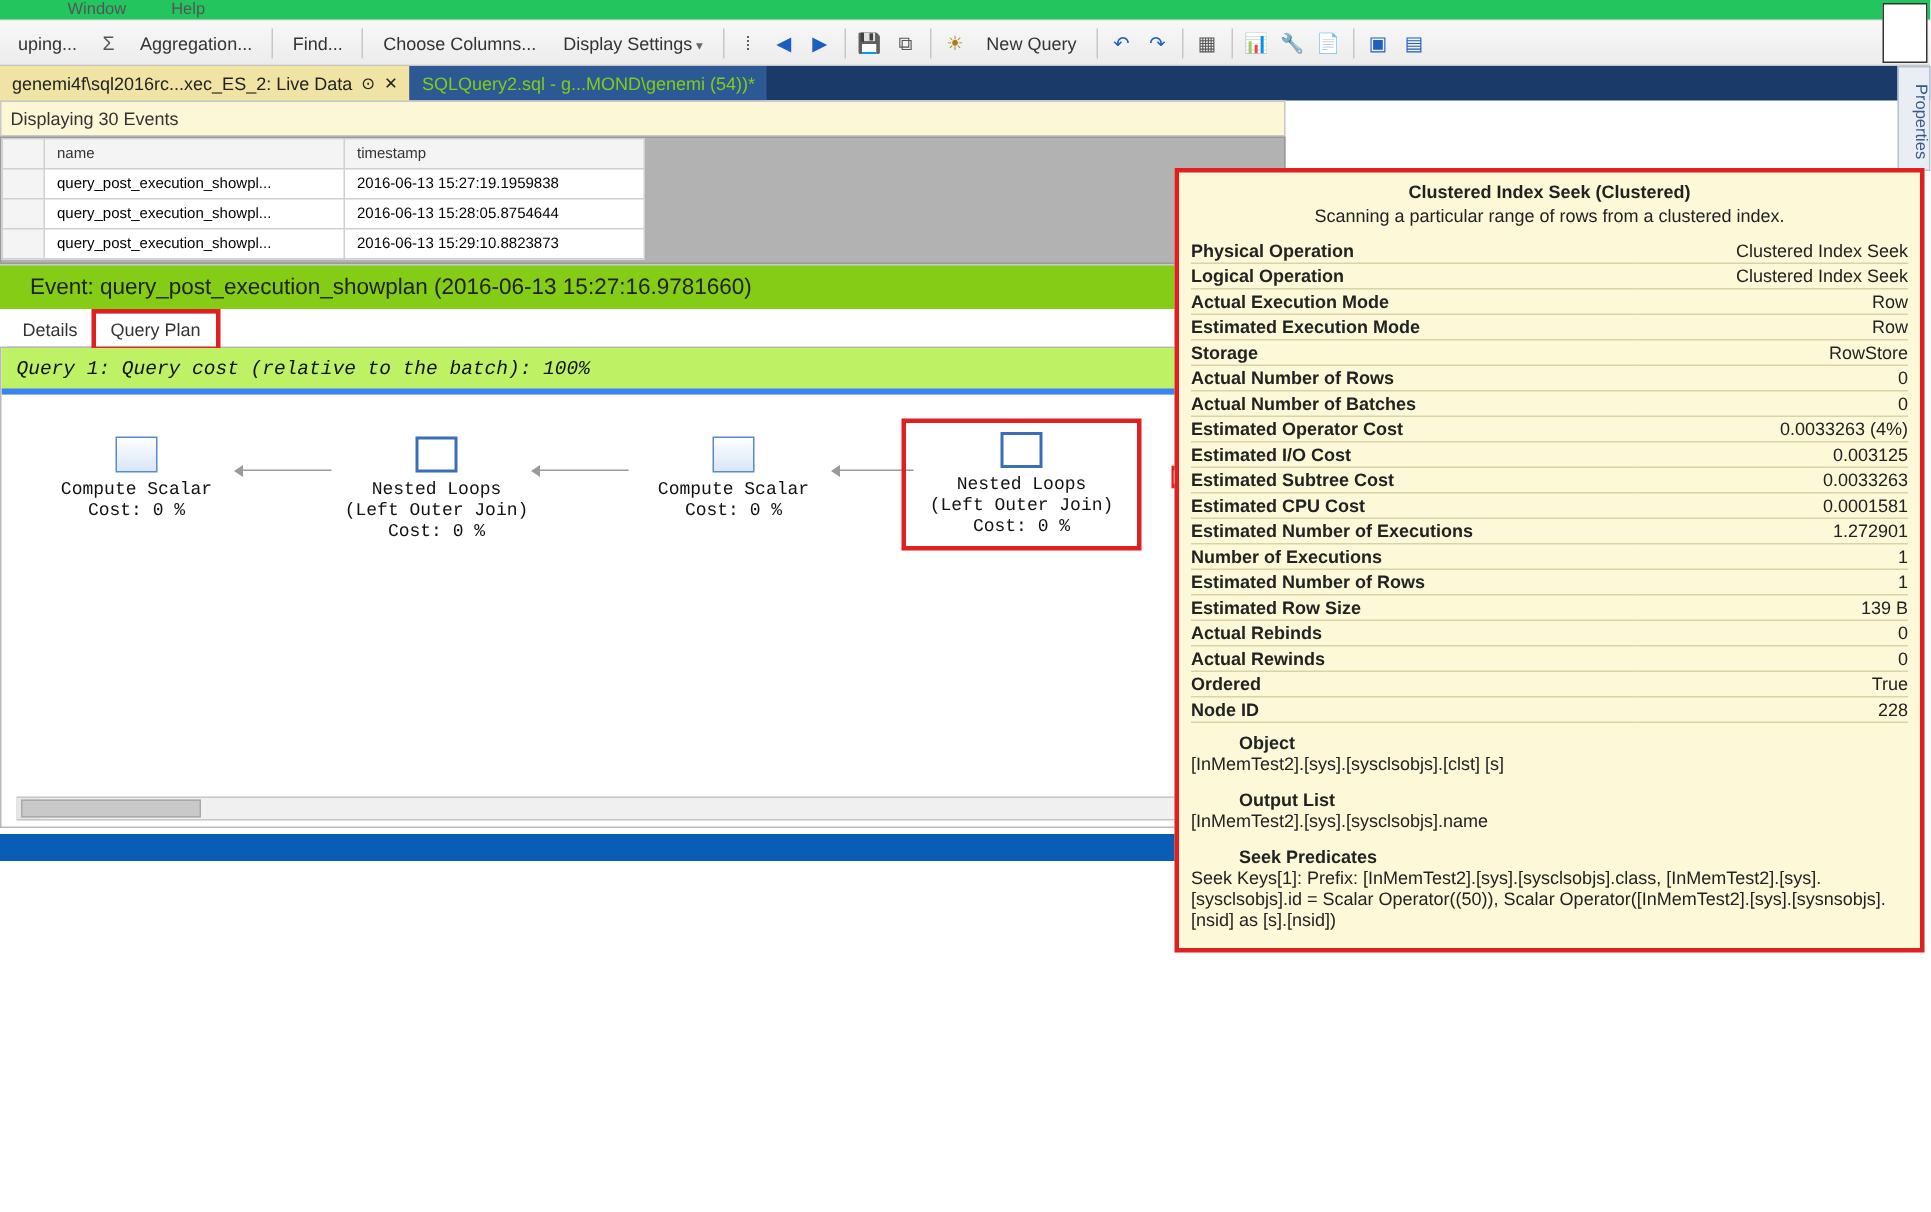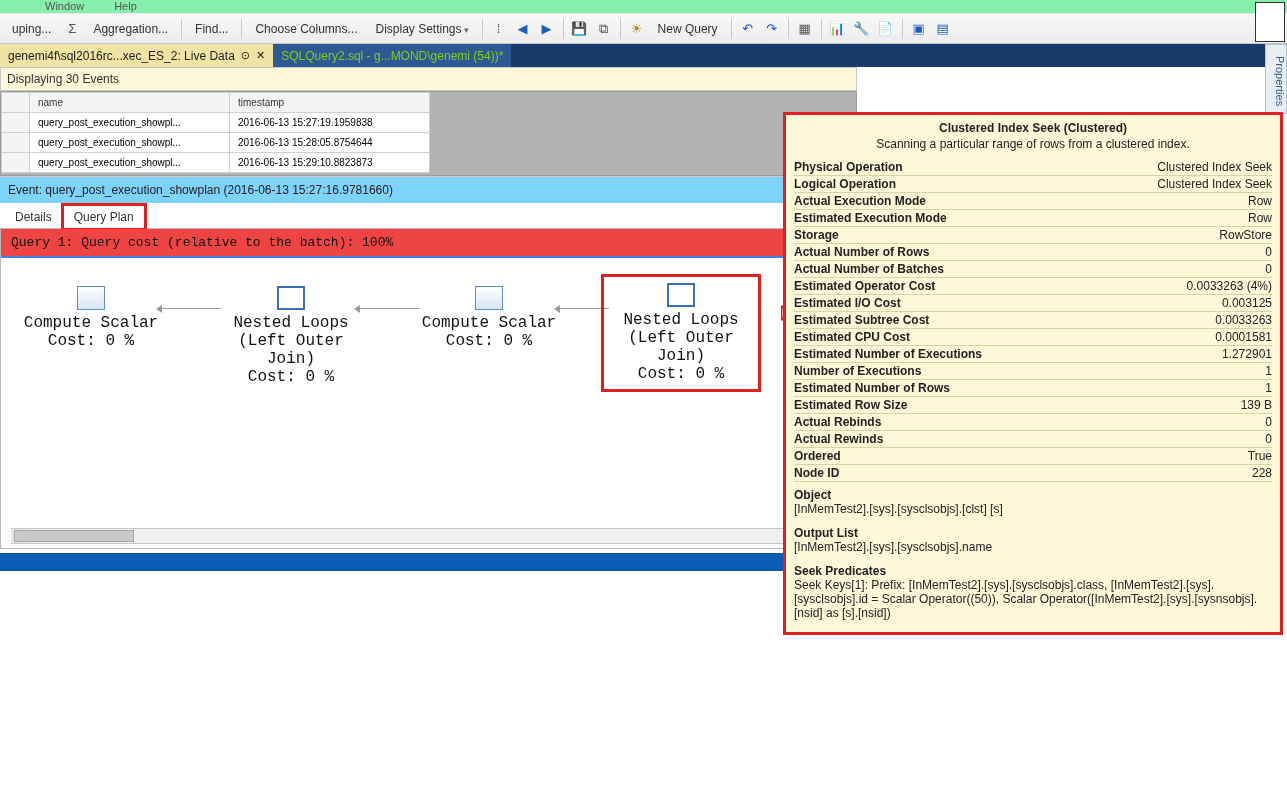--- a/index.html
+++ b/index.html
@@ -7,21 +7,21 @@
     font-family: "Segoe UI", Tahoma, sans-serif;
     font-size: 12px;
     background: #fff;
     width: 1287px;
     height: 808px;
     overflow: hidden;
     position: relative;
   }
   .top-edge {
     height: 14px;
-    background: #86efac;
+    background: #22c55e;
     border-bottom: 1px solid #e8e8e8;
     padding-left: 45px;
     font-size: 11px;
     color: #555;
     display: flex;
     align-items: flex-start;
   }
   .top-edge span { margin-right: 30px; }
   .toolbar {
     height: 30px;
@@ -107,25 +107,25 @@
   }
   .data-grid th {
     background: #f4f4f4;
     color: #333;
   }
   .data-grid th.rowhdr { width: 28px; background: #f4f4f4; }
   .data-grid td.rowhdr { width: 28px; background: #f4f4f4; }
   .data-grid .namecol { width: 200px; overflow: hidden; text-overflow: ellipsis; max-width:200px;}
   .data-grid .tscol { width: 200px; }
   .event-label {
-    background: #7dd3fc;
-    padding: 6px 8px;
+    background: #84cc16;
+    padding: 6px 20px;
     border-top: 1px solid #ccc;
     color: #222;
-    font-size: 12px;
+    font-size: 15px;
   }
   .inner-tabs {
     background: #fff;
     border-bottom: 1px solid #b8b8b8;
     display: flex;
     align-items: flex-end;
     padding-left: 4px;
     height: 26px;
   }
   .itab {
@@ -152,35 +152,36 @@
     border: 1px solid #b8b8b8;
     border-top: none;
     height: 320px;
     position: relative;
     overflow: hidden;
   }
   .plan-header {
     font-family: "Courier New", monospace;
     font-size: 13px;
     padding: 6px 10px;
-    background: #ef4444;
-    border-bottom: 2px solid #3b82f6;
+    background: #bef264;
+    border-bottom: 4px solid #3b82f6;
     color: #111;
+    font-style: italic;
   }
   .plan-canvas {
     position: relative;
     height: 260px;
     overflow: hidden;
   }
   .op-node {
     position: absolute;
     width: 160px;
     text-align: center;
     font-family: "Courier New", monospace;
-    font-size: 16px;
+    font-size: 12px;
     color: #111;
   }
   .op-node .op-icon {
     width: 28px; height: 24px;
     margin: 0 auto 4px;
     background: linear-gradient(#fff,#d8e6f6);
     border: 1px solid #5a8ac8;
   }
   .op-node .op-icon.nest {
     background: #fff;
@@ -273,20 +274,21 @@
   .tooltip-panel td {
     padding: 1px 0;
     border-bottom: 1px solid #d9d3a6;
     vertical-align: top;
   }
   .tooltip-panel td.k { font-weight: bold; }
   .tooltip-panel td.v { text-align: right; }
   .tooltip-panel .section-k {
     font-weight: bold;
     padding-top: 6px;
+    margin-left: 32px;
   }
   .tooltip-panel .section-v {
     padding-bottom: 4px;
   }
   .prop-tab {
     position: absolute;
     right: 0;
     top: 44px;
     width: 22px;
     height: 70px;

